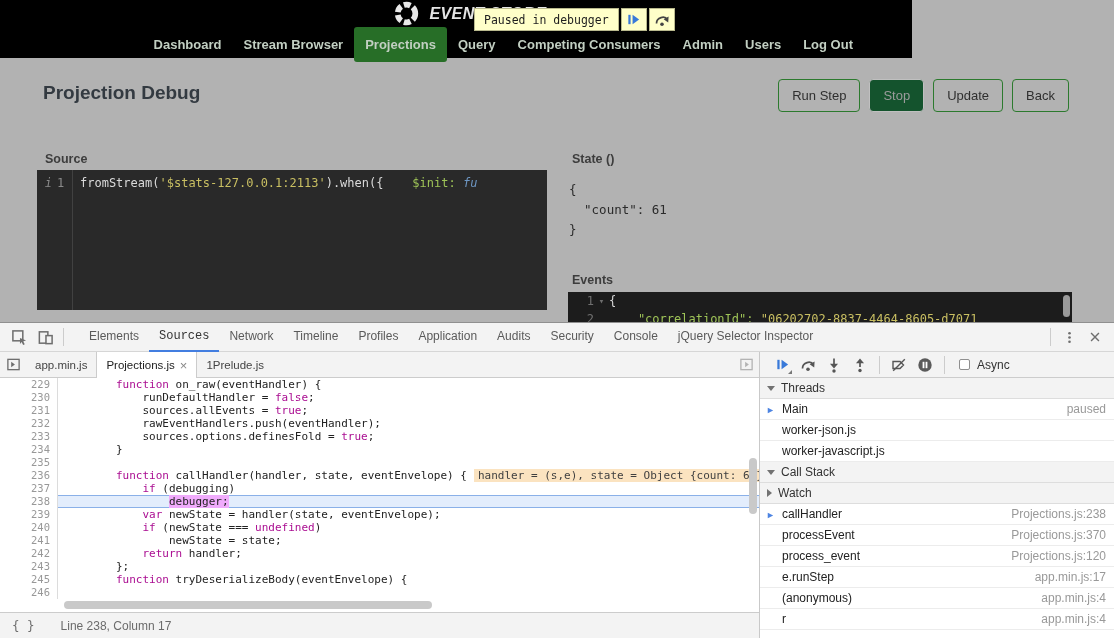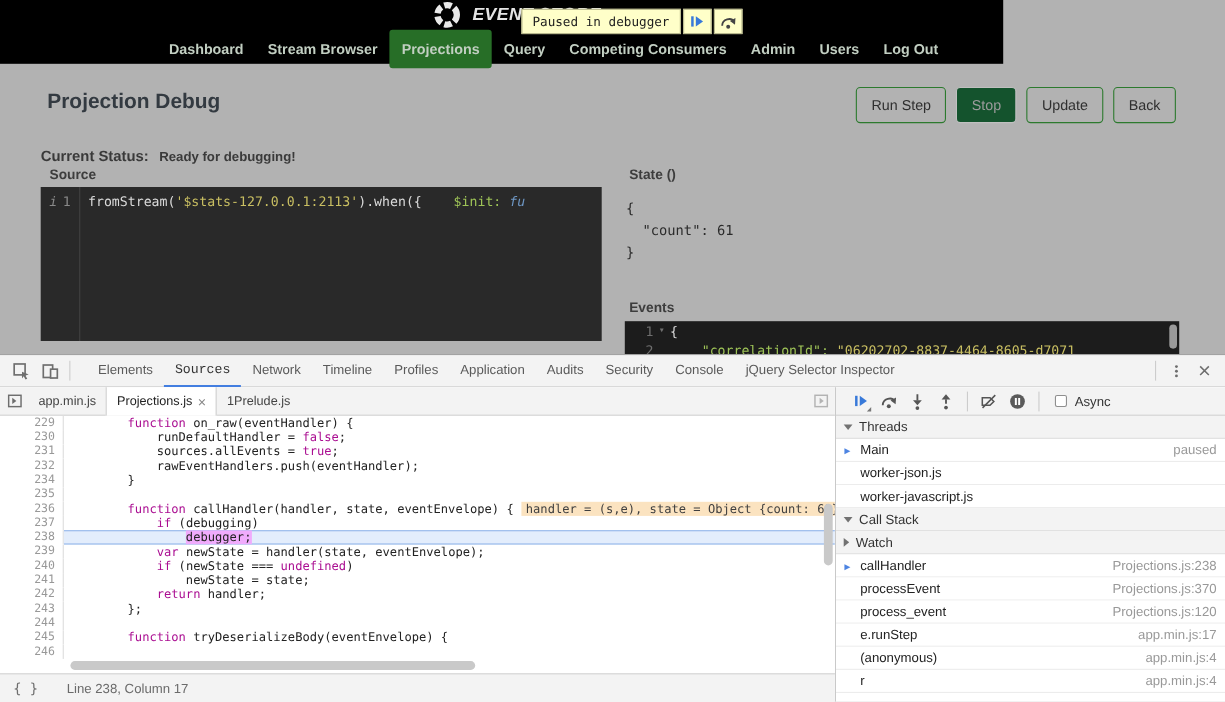--- a/index.html
+++ b/index.html
@@ -165,24 +165,20 @@
     </div>
   </div>
 
   <h1 class="page-title">Projection Debug</h1>
   <div class="action-buttons" id="action-buttons">
       <button class="act-btn">Run Step</button>
       <button class="act-btn disabled">Stop</button>
       <button class="act-btn">Update</button>
       <button class="act-btn">Back</button>
     </div>
-  <div class="status-line">
-    <span class="cs">Current Status:</span>
-    <span class="csv">Ready for debugging!</span>
-  </div>
 
   <div class="lbl src-lbl">Source</div>
   <div class="source-editor">
     <div class="src-gutter">
       <em>i</em><span>1</span>
     </div>
     <pre class="src-code" id="src-line"><span class="sp">fromStream(</span><span class="sstr">'$stats-127.0.0.1:2113'</span><span class="sp">).when({</span><span class="sp">    </span><span class="sfn">$init: </span><span class="skw">fu</span></pre>
   </div>
 
   <div class="lbl state-lbl">State ()</div>
@@ -291,20 +287,24 @@
               </div>
               <div class="c-row">
                 <span class="c-gutter">231</span>
                 <pre class="c-code"><span class="tk-p">            sources.allEvents = </span><span class="tk-k">true</span><span class="tk-p">;</span></pre>
               </div>
               <div class="c-row">
                 <span class="c-gutter">232</span>
                 <pre class="c-code"><span class="tk-p">            rawEventHandlers.push(eventHandler);</span></pre>
               </div>
               <div class="c-row">
+                <span class="c-gutter">233</span>
+                <pre class="c-code"><span class="tk-p">            sources.options.definesFold = </span><span class="tk-k">true</span><span class="tk-p">;</span></pre>
+              </div>
+              <div class="c-row">
                 <span class="c-gutter">234</span>
                 <pre class="c-code"><span class="tk-p">        }</span></pre>
               </div>
               <div class="c-row">
                 <span class="c-gutter">235</span>
                 <pre class="c-code"></pre>
               </div>
               <div class="c-row">
                 <span class="c-gutter">236</span>
                 <pre class="c-code"><span class="tk-p">        </span><span class="tk-k">function</span><span class="tk-p"> callHandler(handler, state, eventEnvelope) {</span><span class="tk-h">handler = (s,e), state = Object {count: 61}, </span></pre>
@@ -329,24 +329,20 @@
                 <span class="c-gutter">241</span>
                 <pre class="c-code"><span class="tk-p">                newState = state;</span></pre>
               </div>
               <div class="c-row">
                 <span class="c-gutter">242</span>
                 <pre class="c-code"><span class="tk-p">            </span><span class="tk-k">return</span><span class="tk-p"> handler;</span></pre>
               </div>
               <div class="c-row">
                 <span class="c-gutter">243</span>
                 <pre class="c-code"><span class="tk-p">        };</span></pre>
-              </div>
-              <div class="c-row">
-                <span class="c-gutter">244</span>
-                <pre class="c-code"></pre>
               </div>
               <div class="c-row">
                 <span class="c-gutter">245</span>
                 <pre class="c-code"><span class="tk-p">        </span><span class="tk-k">function</span><span class="tk-p"> tryDeserializeBody(eventEnvelope) {</span></pre>
               </div>
               <div class="c-row">
                 <span class="c-gutter">246</span>
                 <pre class="c-code"></pre>
               </div>
             </div>

